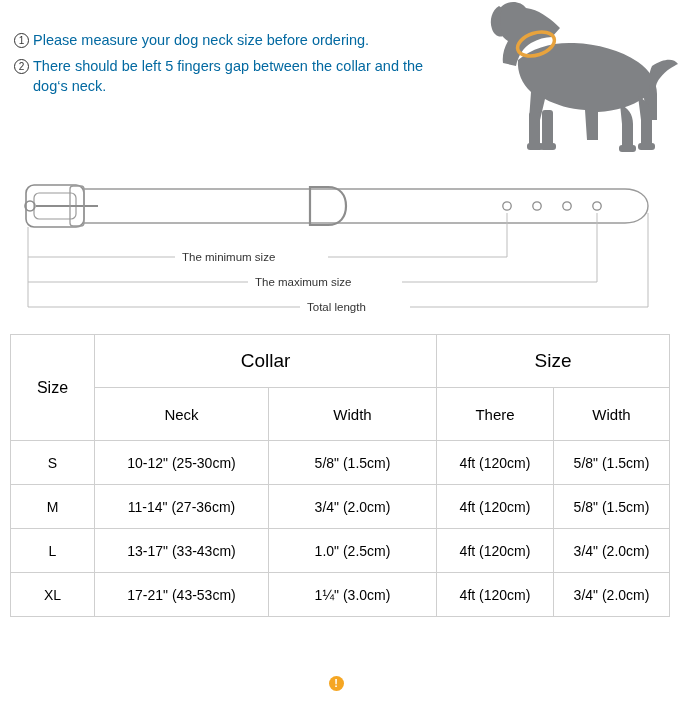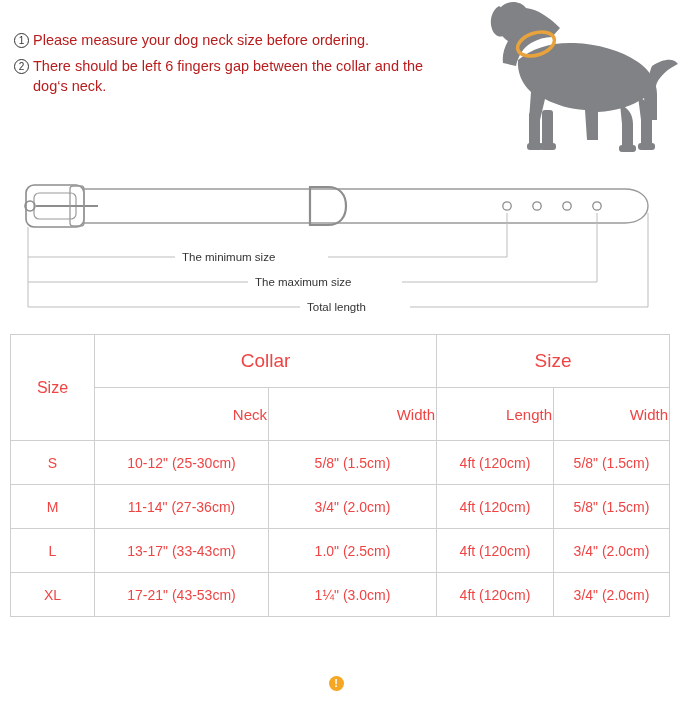--- a/index.html
+++ b/index.html
@@ -38,21 +38,21 @@
     font-size: 10px;
     line-height: 13px;
     text-align: center;
     margin-top: 3px;
     margin-right: 4px;
     color: #333;
   }
   .instr-text {
     font-size: 14.5px;
     line-height: 20px;
-    color: #b91c1c;
+    color: #0369a1;
   }
 
   
   .dog-wrap {
     position: absolute;
     top: 0px;
     left: 452px;
     width: 227px;
     height: 160px;
   }
@@ -75,30 +75,29 @@
   }
   table {
     border-collapse: collapse;
     width: 100%;
     table-layout: fixed;
   }
   table td, table th {
     border: 1px solid #cfcfcf;
     text-align: center;
     font-weight: normal;
-    color: #ef4444;
+    color: #000000;
   }
   .h-group {
     font-size: 19px;
     height: 53px;
   }
   .h-sub {
     font-size: 15px;
     height: 53px;
-    text-align: right;
   }
   .size-head {
     font-size: 16px;
     margin-top: 44px;
   }
   tbody td {
     height: 44px;
     font-size: 14px;
   }
   .col-size { width: 84px; }
@@ -139,21 +138,21 @@
 </head>
 <body>
 
 <div class="instructions">
   <div class="instr-row">
     <div class="circle-num">1</div>
     <div class="instr-text">Please measure your dog neck size before ordering.</div>
   </div>
   <div class="instr-row">
     <div class="circle-num">2</div>
-    <div class="instr-text">There should be left 6 fingers gap between the collar and the dog‘s neck.</div>
+    <div class="instr-text">There should be left 5 fingers gap between the collar and the dog‘s neck.</div>
   </div>
 </div>
 
 <div class="dog-wrap">
   <svg width="227" height="160" viewBox="0 0 227 160" xmlns="http://www.w3.org/2000/svg">
     <g fill="#808285">
 
       <path d="M74 8 C70 2, 60 0, 53 4 C46 8, 43 16, 45 24 C46 31, 50 37, 56 41
                C52 48, 50 56, 51 63 L64 66 C66 56, 71 48, 79 43
                C86 39, 93 37, 100 37 L108 28 C100 20, 90 12, 79 9 Z"></path>
@@ -236,21 +235,21 @@
     </colgroup>
     <thead>
       <tr>
         <th rowspan="2" class="size-head">Size</th>
         <th colspan="2" class="h-group">Collar</th>
         <th colspan="2" class="h-group">Size</th>
       </tr>
       <tr>
         <th class="h-sub">Neck</th>
         <th class="h-sub">Width</th>
-        <th class="h-sub">Length</th>
+        <th class="h-sub">There</th>
         <th class="h-sub">Width</th>
       </tr>
     </thead>
     <tbody>
       <tr>
         <td>S</td>
         <td>10-12" (25-30cm)</td>
         <td>5/8" (1.5cm)</td>
         <td>4ft (120cm)</td>
         <td>5/8" (1.5cm)</td>

